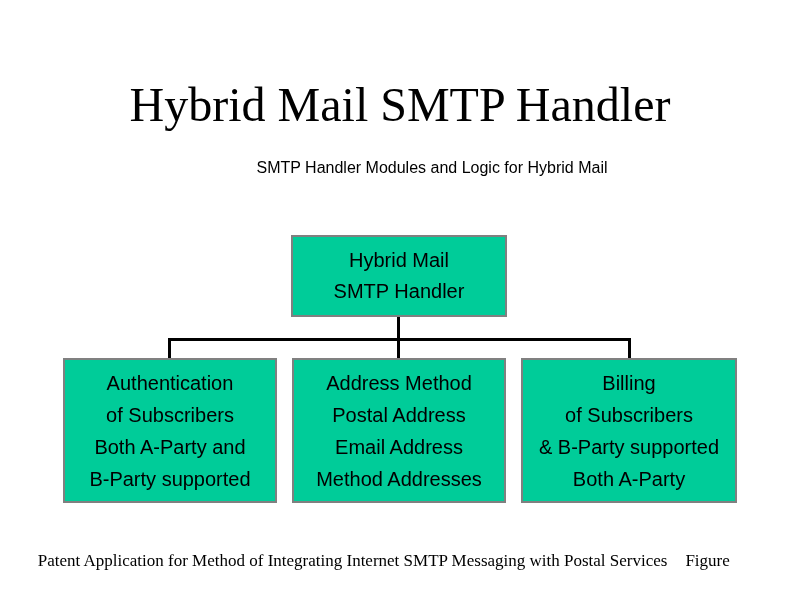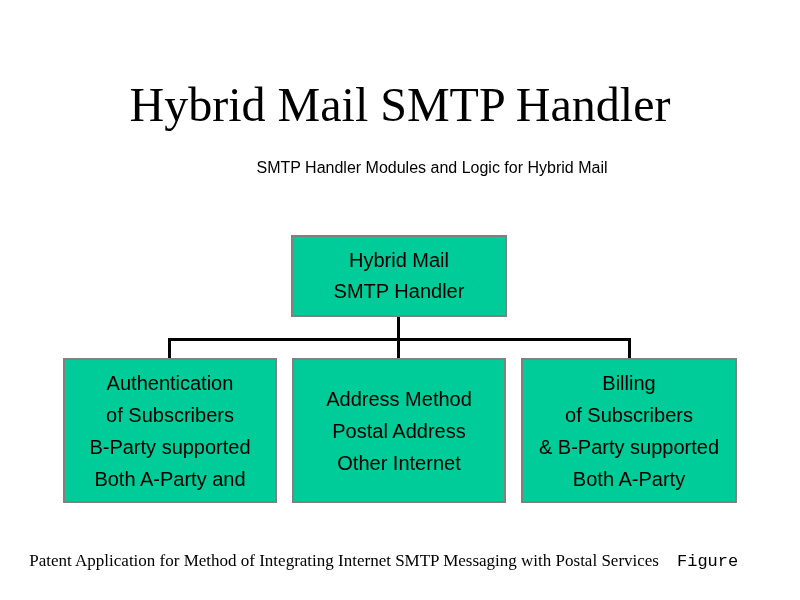--- a/index.html
+++ b/index.html
@@ -59,21 +59,21 @@
   .footer {
     position: absolute;
     left: 0; top: 551px; width: 800px;
     text-align: center;
     font-family: "Liberation Serif", "DejaVu Serif", serif;
     font-size: 17px;
     line-height: 1.2;
     color: #000;
     white-space: nowrap;
   }
-  .footer .gap-sm { margin-left: 18px; font-family: Liberation Mono, monospace; }
+  .footer .gap-sm { margin-left: 18px; }
   .footer .gap-md { margin-left: 24px; }
 </style>
 </head>
 <body>
 
 <div class="slide">
 
   <h1 class="title">Hybrid Mail SMTP Handler</h1>
 
   <div class="subtitle">SMTP Handler Modules and Logic for Hybrid Mail</div>
@@ -86,28 +86,29 @@
     </div>
 
     <div class="connector conn-trunk"></div>
     <div class="connector conn-h"></div>
     <div class="connector conn-left"></div>
     <div class="connector conn-right"></div>
 
     <div class="node node-c0">
       <div class="node-line">Authentication</div>
       <div class="node-line">of Subscribers</div>
+      <div class="node-line">Both A-Party and</div>
       <div class="node-line">B-Party supported</div>
-      <div class="node-line">Both A-Party and</div>
     </div>
 
     <div class="node node-c1">
       <div class="node-line">Address Method</div>
       <div class="node-line">Postal Address</div>
-      <div class="node-line">Other Internet</div>
+      <div class="node-line">Email Address</div>
+      <div class="node-line">Method Addresses</div>
     </div>
 
     <div class="node node-c2">
       <div class="node-line">Billing</div>
       <div class="node-line">of Subscribers</div>
       <div class="node-line">&amp; B-Party supported</div>
       <div class="node-line">Both A-Party</div>
     </div>
 
   </div>

